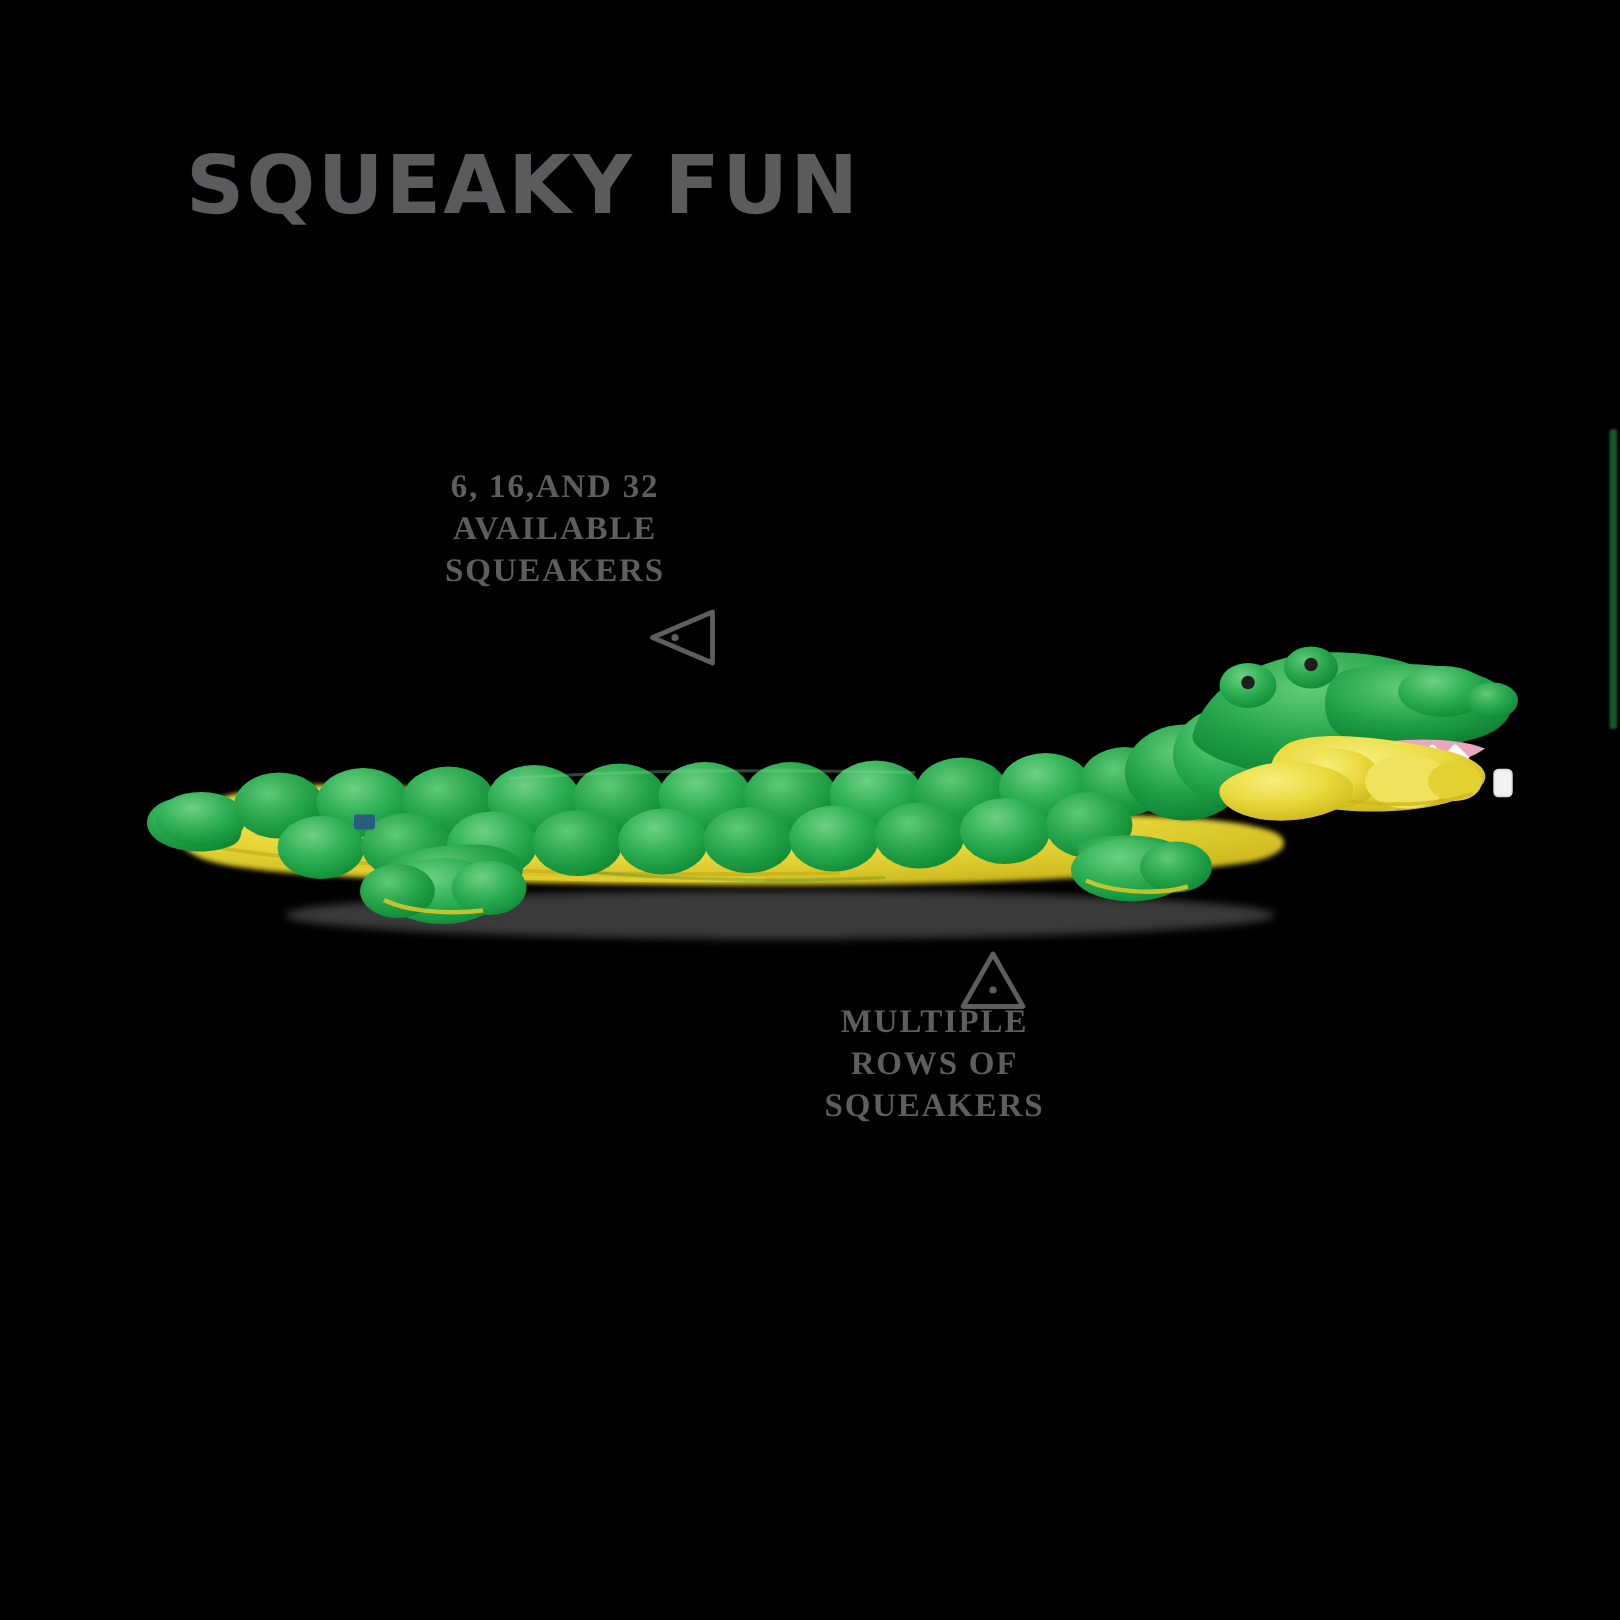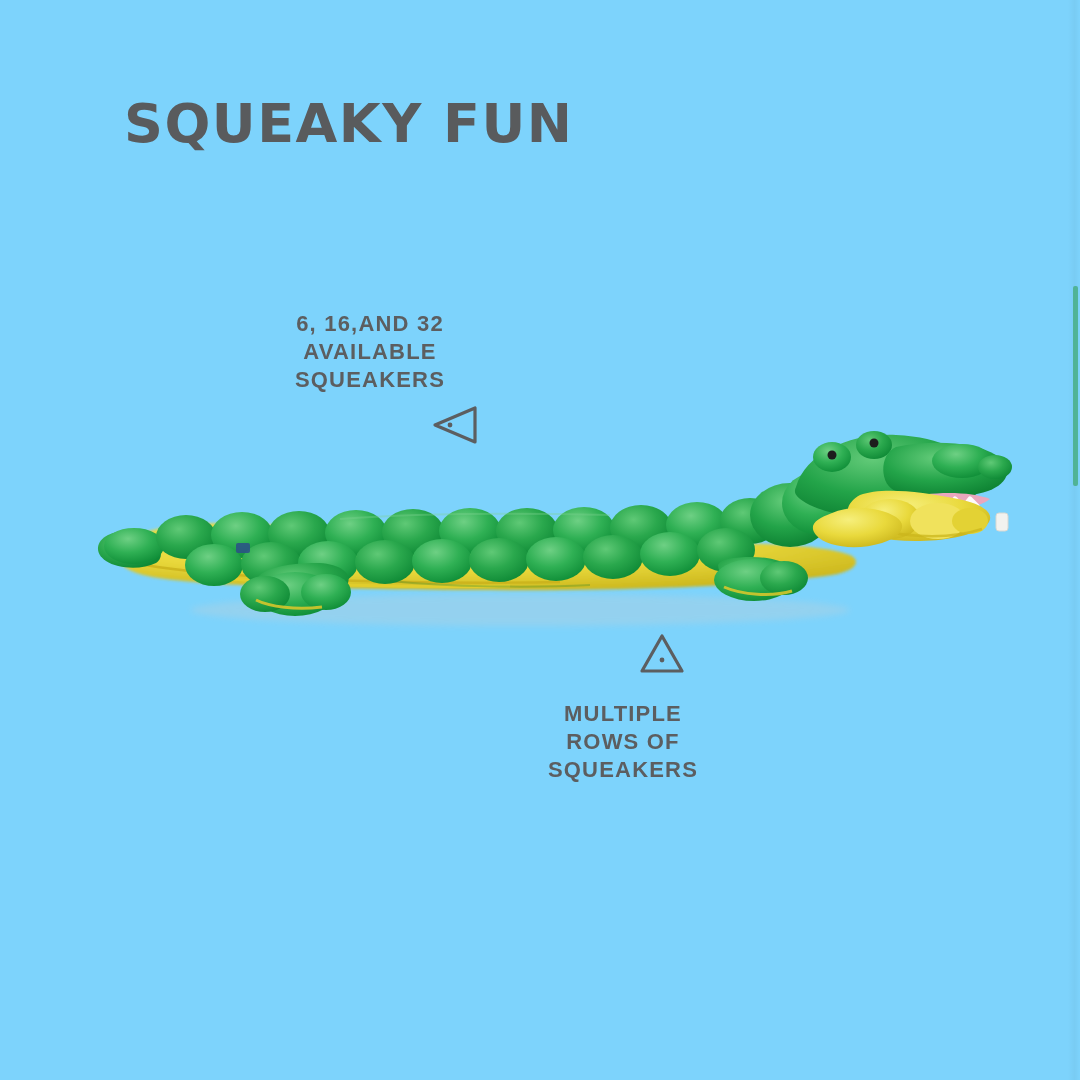--- a/index.html
+++ b/index.html
@@ -12,21 +12,21 @@
     height: 1080px;
     position: relative;
     overflow: hidden;
     font-family: "Liberation Sans", sans-serif;
     -webkit-font-smoothing: antialiased;
   }
 
   .page {
     position: absolute;
     inset: 0;
-    background: #7dd3fc;
+    background: #000000;
   }
 
   
   .edge-seam {
     position: absolute;
     top: 0;
     right: 0;
     width: 12px;
     height: 1080px;
     background: linear-gradient(to right, rgba(0,0,0,0.00) 0%, rgba(0,0,0,0.035) 55%, rgba(0,0,0,0.00) 100%);
@@ -63,36 +63,36 @@
     line-height: 32px;
     color: #5c5e60;
     font-family: "DejaVu Sans", sans-serif;
     font-weight: 400;
   }
 
   
   .callout {
     position: absolute;
     color: #5c5e60;
-    font-family: Liberation Sans, sans-serif;
+    font-family: Liberation Serif, serif;
     font-weight: 700;
     font-size: 22px;
     line-height: 28px;
     letter-spacing: 1.2px;
     text-align: center;
     white-space: pre-line;
   }
   .callout-top {
     left: 250px;
     top: 310px;
     width: 240px;
   }
   .callout-bottom {
     left: 500px;
-    top: 700px;
+    top: 667px;
     width: 246px;
   }
 
   .tri {
     position: absolute;
   }
 
   
   .gator {
     position: absolute;

